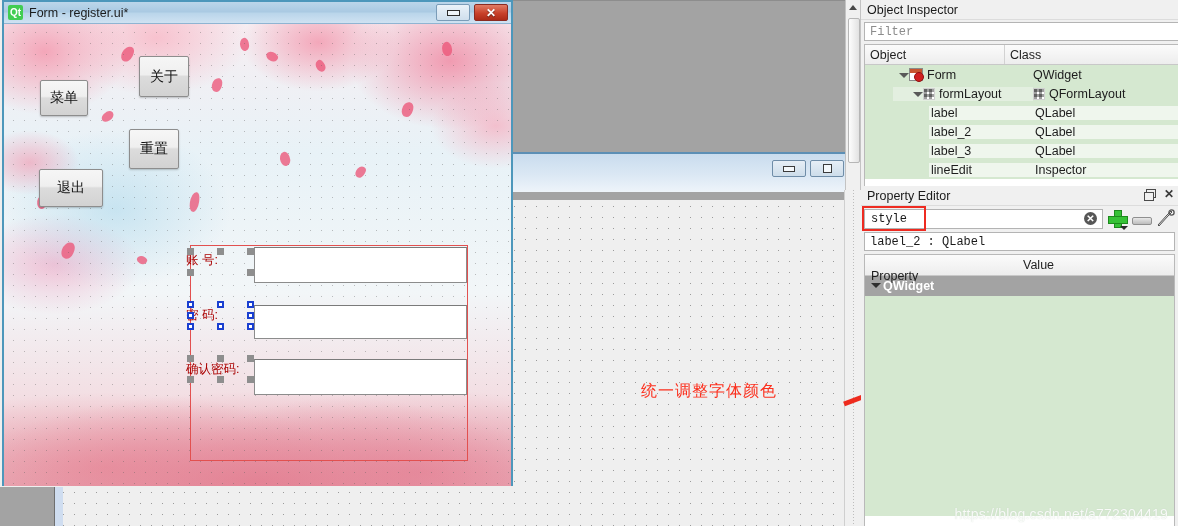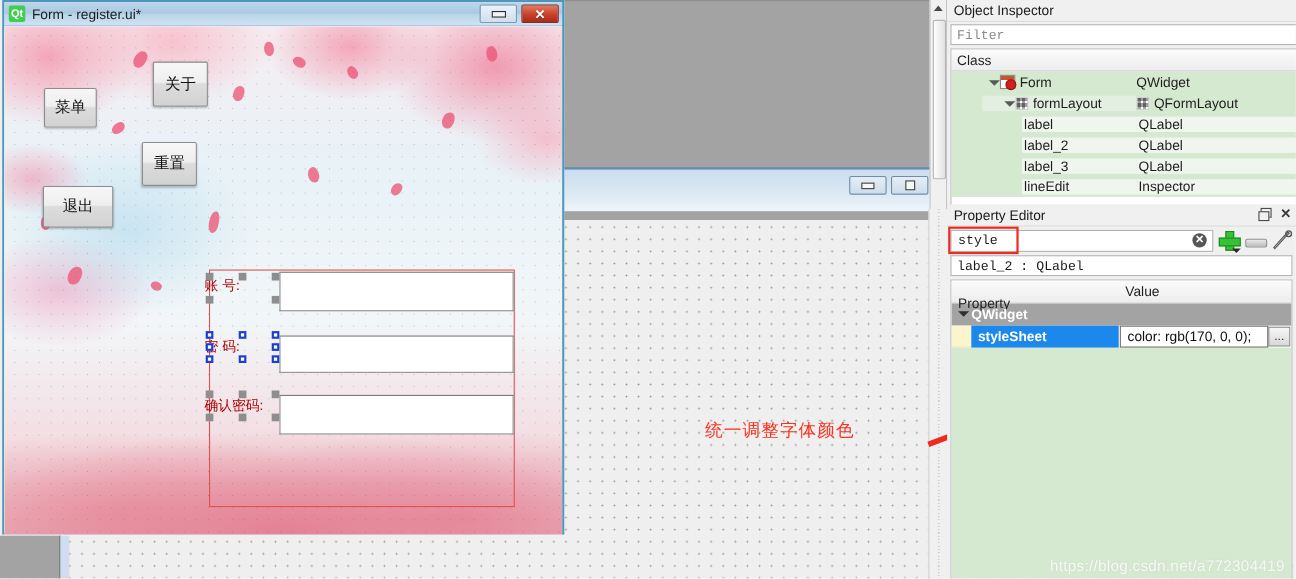--- a/index.html
+++ b/index.html
@@ -539,20 +539,21 @@
       <div class="dock-title-actions">
         <span class="icon-float"></span>
         <span class="icon-close-x">✕</span>
       </div>
     </div>
 
     <div class="filter-box">Filter</div>
 
     <div class="tree">
       <div class="tree-head">
+        <div class="col col-obj">Object</div>
         <div class="col col-cls">Class</div>
       </div>
       <div class="tree-rows">
 
         <div class="trow">
           <div class="name-cell indent-1">
             <span class="twisty"></span>
             <span class="ico-form"></span>
             <span>Form</span>
           </div>
@@ -651,28 +652,20 @@
       <div class="prop-head">
         <div class="col pcol-name">Property</div>
         <div class="col pcol-val">Value</div>
       </div>
 
       <div class="prop-group">
         <span class="gtwisty"></span>
         <span>QWidget</span>
       </div>
 
-      <div class="prop-row">
-        <div class="yellow-strip"></div>
-        <div class="pname">styleSheet</div>
-        <div class="pval">color: rgb(170, 0, 0);</div>
-        <div class="pval-btns">
-          <div class="dots-btn">...</div>
-        </div>
-      </div>
 
       <div class="prop-rest"></div>
     </div>
   </div>
 
   <div class="watermark">https://blog.csdn.net/a772304419</div>
 
 </div>
 
 </body></html>

